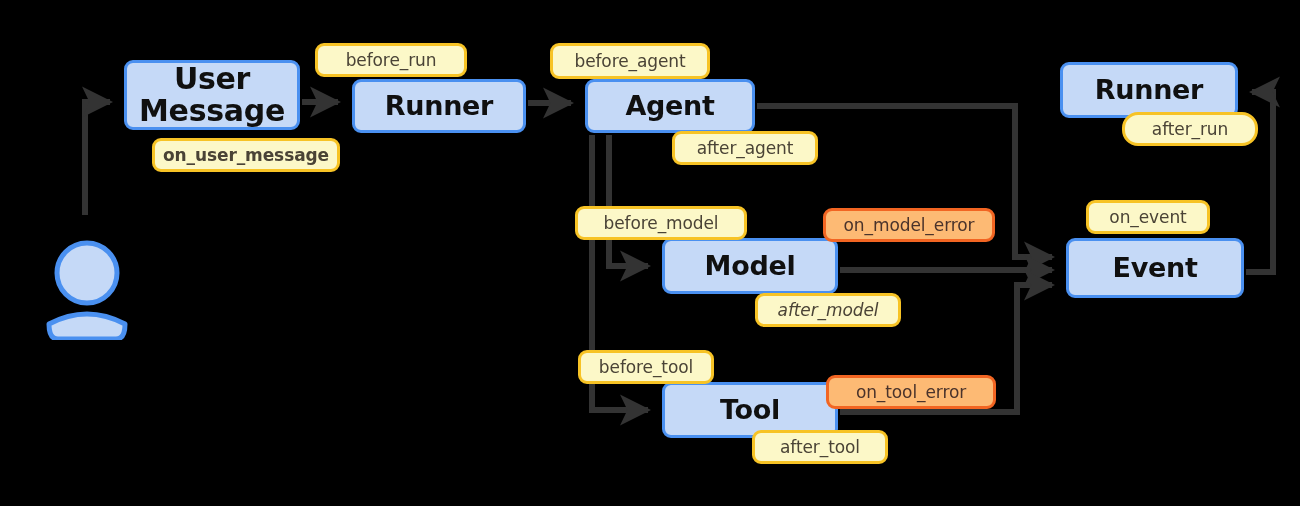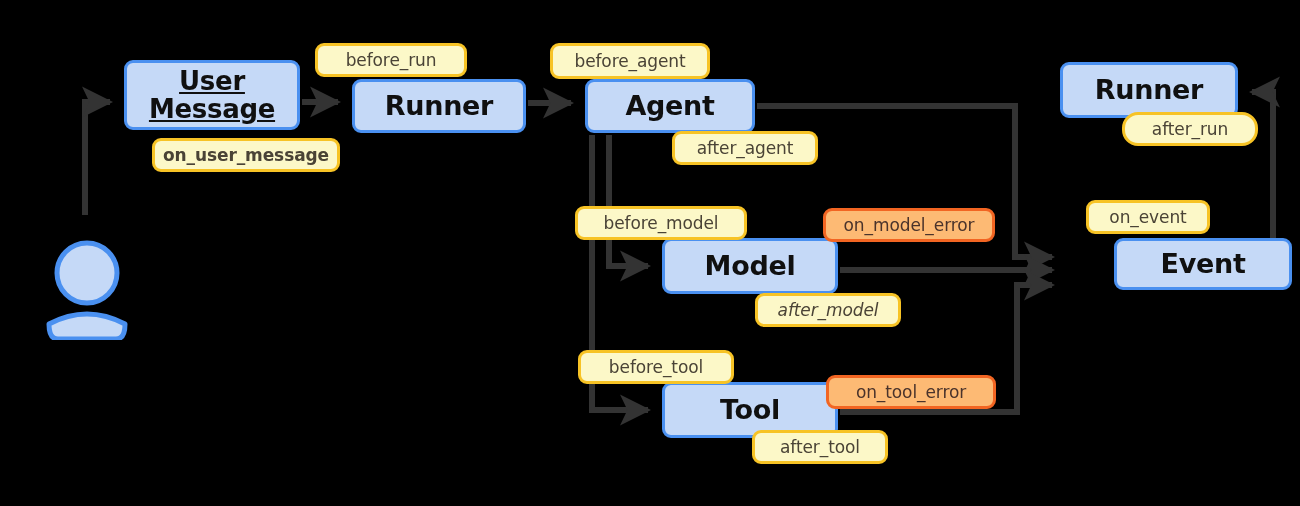--- a/index.html
+++ b/index.html
@@ -33,21 +33,21 @@
     align-items: center;
     justify-content: center;
     text-align: center;
     color: #101010;
     font-weight: bold;
     font-size: 27px;
     line-height: 1.08;
     letter-spacing: -0.3px;
     z-index: 3;
   }
-  .node.two-line { font-size: 26px; text-decoration: underline; }
+  .node.two-line { font-size: 30px; }
   .hook {
     position: absolute;
     box-sizing: border-box;
     background: #fcf8c8;
     border: 3px solid #f7c325;
     border-radius: 9px;
     display: flex;
     align-items: center;
     justify-content: center;
     color: #4a4336;
@@ -115,37 +115,37 @@
   <div class="node" style="left:352px; top:79px; width:174px; height:54px;">Runner</div>
 
   <div class="node" style="left:585px; top:79px; width:170px; height:54px;">Agent</div>
 
   <div class="node" style="left:662px; top:238px; width:176px; height:56px;text-align:center;">Model</div>
 
   <div class="node" style="left:662px; top:382px; width:176px; height:56px;">Tool</div>
 
   <div class="node" style="left:1060px; top:62px; width:178px; height:56px;">Runner</div>
 
-  <div class="node" style="left:1066px; top:238px; width:178px; height:52px;margin-left:48px;">Event</div>
+  <div class="node" style="left:1066px; top:238px; width:178px; height:60px;">Event</div>
 
   <div class="hook" style="left:152px; top:138px; width:188px; height:34px;font-weight:bold;">on_user_message</div>
 
   <div class="hook" style="left:315px; top:43px; width:152px; height:34px;">before_run</div>
 
   <div class="hook" style="left:550px; top:43px; width:160px; height:36px;">before_agent</div>
 
   <div class="hook" style="left:672px; top:131px; width:146px; height:34px;">after_agent</div>
 
   <div class="hook" style="left:575px; top:206px; width:172px; height:34px;">before_model</div>
 
   <div class="hook error" style="left:823px; top:208px; width:172px; height:34px;">on_model_error</div>
 
   <div class="hook" style="left:755px; top:293px; width:146px; height:34px;font-style:italic;">after_model</div>
 
-  <div class="hook" style="left:578px; top:350px; width:156px; height:34px;">before_tool</div>
+  <div class="hook" style="left:578px; top:350px; width:136px; height:34px;">before_tool</div>
 
   <div class="hook error" style="left:826px; top:355px; width:170px; height:34px;margin-top:20px;">on_tool_error</div>
 
   <div class="hook" style="left:752px; top:430px; width:136px; height:34px;">after_tool</div>
 
   <div class="hook" style="left:1122px; top:112px; width:136px; height:34px;border-radius:16px;">after_run</div>
 
   <div class="hook" style="left:1086px; top:200px; width:124px; height:34px;">on_event</div>
 
 </div>

